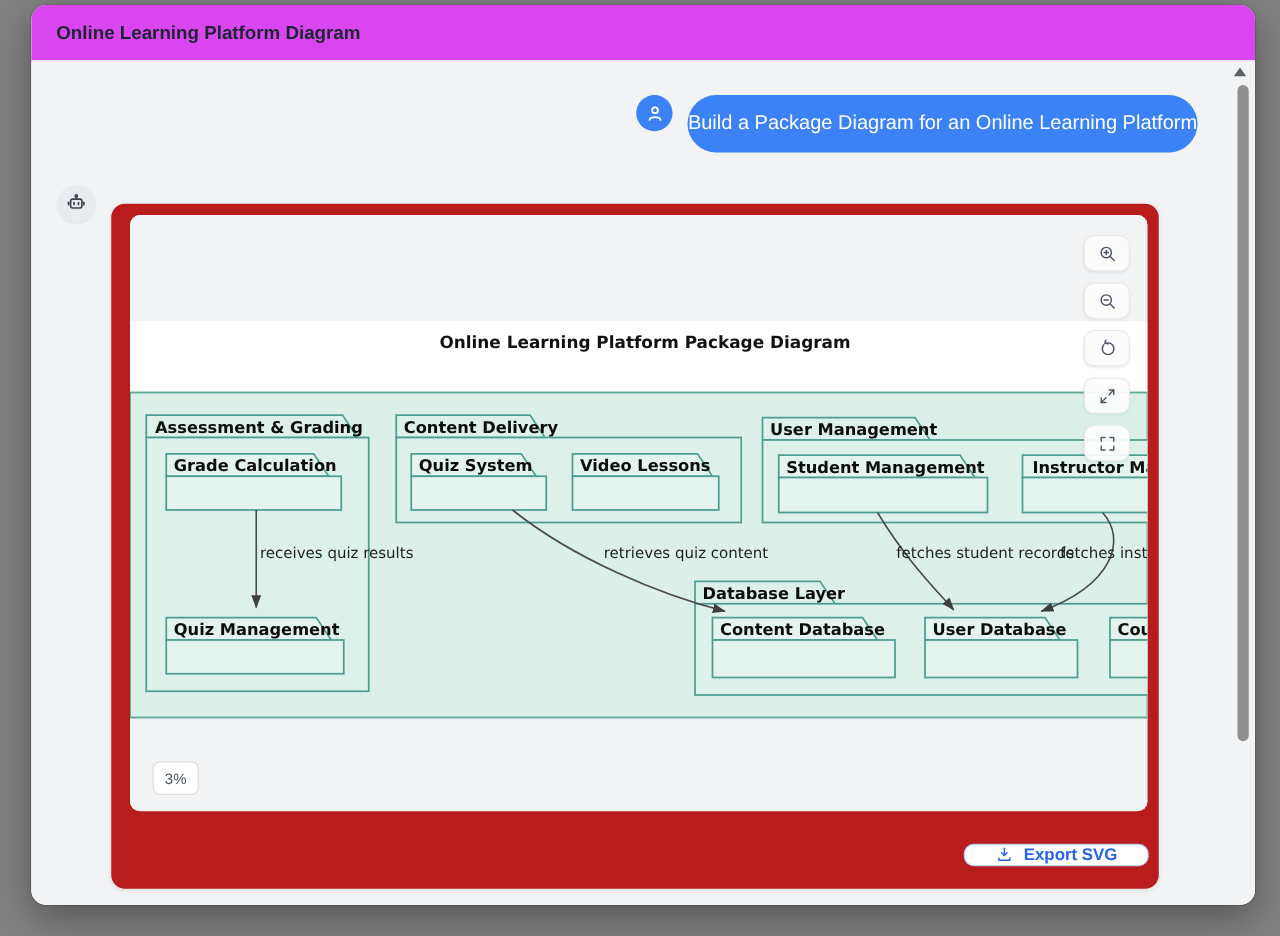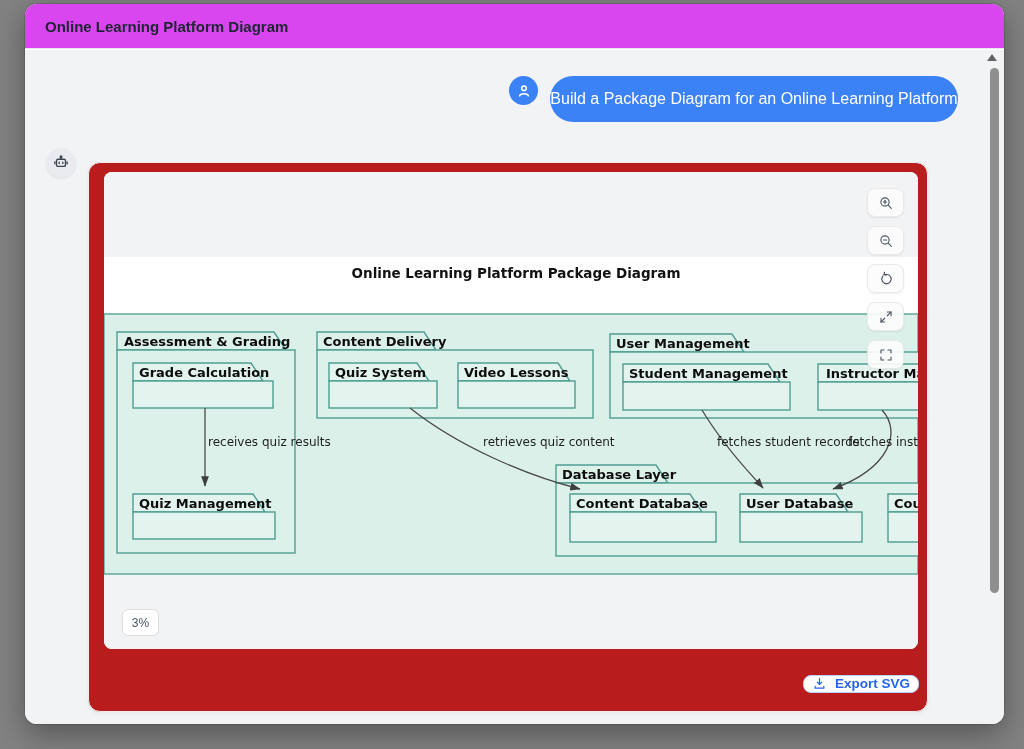--- a/index.html
+++ b/index.html
@@ -65,21 +65,21 @@
     display:flex; align-items:center; justify-content:center;
     font-size:12px; color:#4b5563; z-index:4; padding:0 6px;
   }
   .card-actions {
     position:absolute; left:0; right:8px; bottom:11px; height:33px;
     display:flex; justify-content:flex-end; gap:12px; align-items:center;
   }
   .action-btn {
     height:18px; background:#fff; border:1px solid #b9d2fb; border-radius:8px;
     color:#2563eb; font-size:13.5px; font-weight:700;
-    display:flex; align-items:center; gap:8px; padding:0 8px; cursor:pointer;
+    display:flex; align-items:center; gap:8px; padding:0 24px; cursor:pointer;
     font-family:"Liberation Sans", sans-serif;
   }
   .action-btn svg { stroke:#2563eb; fill:none; stroke-width:1.9; stroke-linecap:round; stroke-linejoin:round; }
   
   .scroll-up {
     position:absolute; right:7px; top:4px; width:0; height:0;
     border-left:5px solid transparent; border-right:5px solid transparent;
     border-bottom:7px solid #5f6368; cursor:pointer;
   }
   .scroll-thumb {

